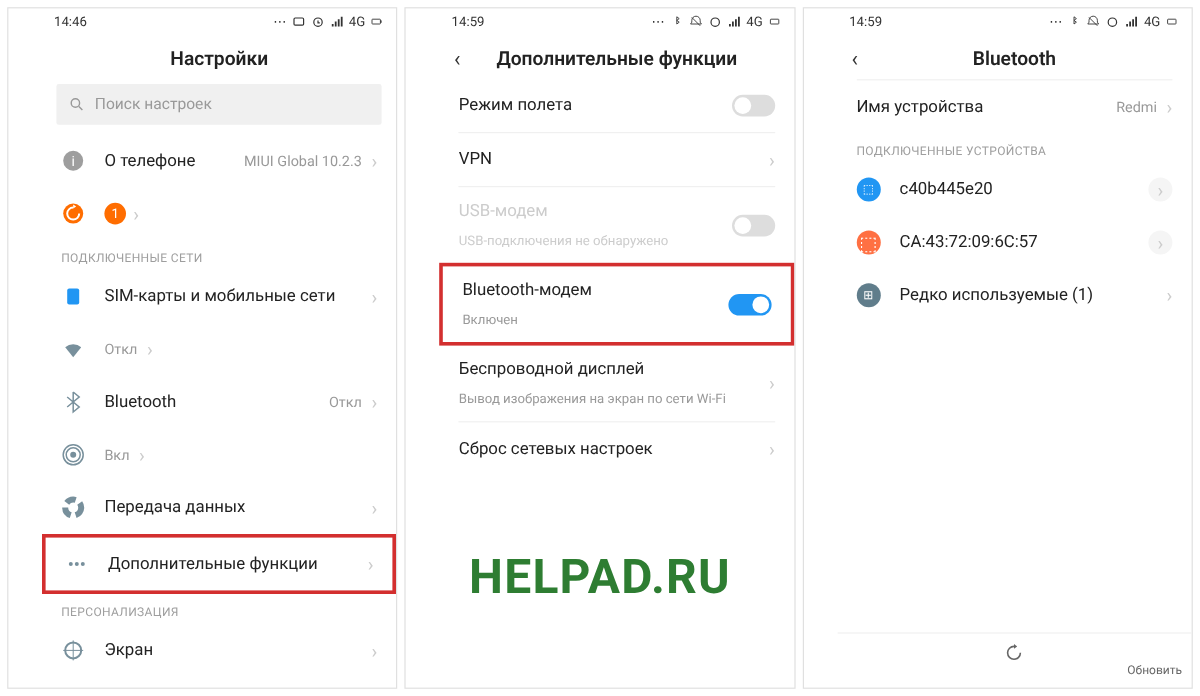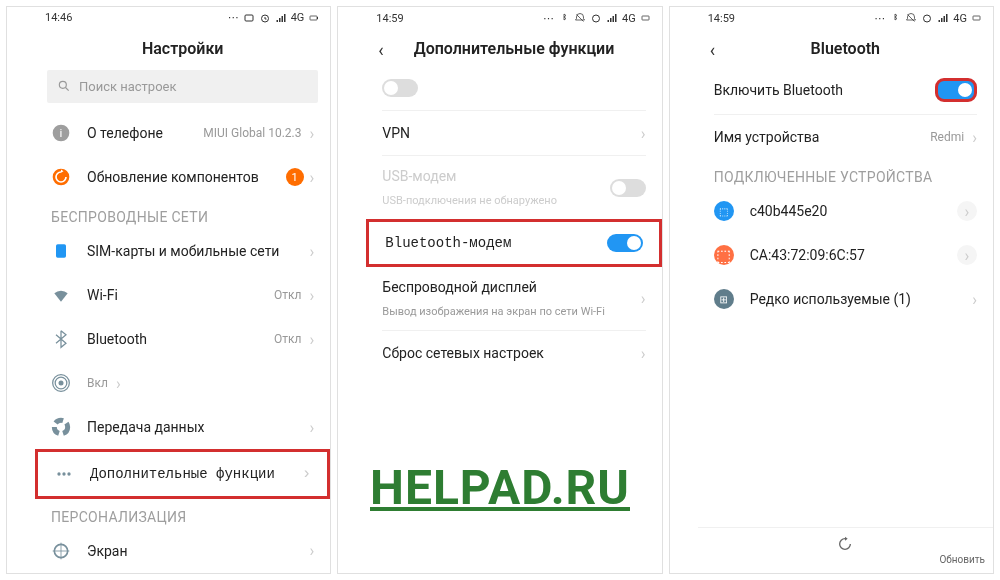--- a/index.html
+++ b/index.html
@@ -52,21 +52,21 @@
   background: #f0f0f0;
   border-radius: 2px;
   display: flex;
   align-items: center;
   padding: 0 10px;
   color: #999;
   font-size: 13px;
 }
 .searchbar svg { width: 14px; height: 14px; margin-right: 8px; }
 .section-label {
-  font-size: 14px;
+  font-size: 10px;
   color: #9e9e9e;
   padding: 10px 16px 4px;
   letter-spacing: 0.3px;
 }
 .row {
   display: flex;
   align-items: center;
   padding: 12px 16px;
   min-height: 44px;
   position: relative;
@@ -92,33 +92,32 @@
   content: ''; position: absolute; width: 14px; height: 14px; border-radius: 50%;
   background: #fff; top: 2px; left: 2px; transition: left 0.2s;
 }
 .row .toggle.on::after { left: 20px; }
 .row.disabled .label, .row.disabled .subtitle { color: #ccc; }
 .badge {
   width: 18px; height: 18px; border-radius: 50%; background: #ff6d00;
   color: #fff; font-size: 11px; display: inline-flex; align-items: center;
   justify-content: center; margin-right: 6px;
 }
-.highlight { border: 3px solid #d32f2f; font-family: Liberation Mono, monospace; }
+.highlight { border: 3px solid #d32f2f; }
 .divider { height: 1px; background: #f0f0f0; margin: 0 16px; }
 .watermark {
   position: absolute;
-  bottom: 64px;
+  bottom: 76px;
   left: 50%;
   transform: translateX(-50%);
-  font-size: 48px;
+  font-size: 40px;
   font-weight: 700;
   color: #2e7d32;
   letter-spacing: 1px;
   pointer-events: none;
-  text-decoration: underline;
 }
 .refresh-area {
   text-align: right;
   padding: 8px;
   border-top: 1px solid #f0f0f0;
   font-size: 10px;
   color: #666;
 }
 .refresh-area svg { width: 16px; height: 16px; display: block; margin: 0 auto 2px; }
 .icon-circle { width: 20px; height: 20px; border-radius: 50%; display: flex; align-items: center; justify-content: center; }
@@ -172,41 +171,39 @@
     <span class="chevron">›</span>
   </div>
   <div class="row">
     <span class="icon">
         <svg viewBox="0 0 24 24">
           <circle cx="12" cy="12" r="10" fill="#ff6d00"></circle>
           <path d="M12 6a6 6 0 1 0 6 6" fill="none" stroke="#fff" stroke-width="2"></path>
           <path d="M12 3v4l3-2z" fill="#fff"></path>
         </svg>
       </span>
-    <span class="label">Обновление компонентов</span>
     <span class="badge">1</span>
     <span class="chevron">›</span>
   </div>
-  <div class="section-label">БЕСПРОВОДНЫЕ СЕТИ</div>
+  <div class="section-label">ПОДКЛЮЧЕННЫЕ СЕТИ</div>
   <div class="row">
     <span class="icon">
         <svg viewBox="0 0 24 24">
           <rect x="6" y="4" width="12" height="16" rx="2" fill="#2196f3"></rect>
         </svg>
       </span>
     <span class="label">SIM-карты и мобильные сети</span>
     <span class="chevron">›</span>
   </div>
   <div class="row">
     <span class="icon">
         <svg viewBox="0 0 24 24">
           <path d="M12 20l8-10a12 12 0 0 0-16 0z" fill="#78909c"></path>
         </svg>
       </span>
-    <span class="label">Wi-Fi</span>
     <span class="value">Откл</span>
     <span class="chevron">›</span>
   </div>
   <div class="row">
     <span class="icon">
         <svg viewBox="0 0 24 24">
           <path d="M12 2l6 5-6 5 6 5-6 5V2M6 7l12 10M6 17L18 7" fill="none" stroke="#78909c" stroke-width="1.5"></path>
         </svg>
       </span>
     <span class="label">Bluetooth</span>
@@ -279,38 +276,40 @@
       <svg viewBox="0 0 24 24">
           <rect x="4" y="8" width="14" height="8" rx="1" fill="none" stroke="#333" stroke-width="1.5"></rect>
         </svg>
     </span>
   </div>
   <div class="header">
     <span class="back">‹</span>
     <h1>Дополнительные функции</h1>
   </div>
   <div class="row">
+    <span class="label">Режим полета</span>
     <span class="toggle"></span>
   </div>
   <div class="divider"></div>
   <div class="row">
     <span class="label">VPN</span>
     <span class="chevron">›</span>
   </div>
   <div class="divider"></div>
   <div class="row disabled">
     <span class="label">
       <span>USB-модем</span>
       <span class="subtitle">USB-подключения не обнаружено</span>
     </span>
     <span class="toggle"></span>
   </div>
   <div class="row highlight">
     <span class="label">
       <span>Bluetooth-модем</span>
+      <span class="subtitle">Включен</span>
     </span>
     <span class="toggle on"></span>
   </div>
   <div class="row">
     <span class="label">
       <span>Беспроводной дисплей</span>
       <span class="subtitle">Вывод изображения на экран по сети Wi-Fi</span>
     </span>
     <span class="chevron">›</span>
   </div>
@@ -341,24 +340,20 @@
         </svg>
       <span>4G</span>
       <svg viewBox="0 0 24 24">
           <rect x="4" y="8" width="14" height="8" rx="1" fill="none" stroke="#333" stroke-width="1.5"></rect>
         </svg>
     </span>
   </div>
   <div class="header">
     <span class="back">‹</span>
     <h1>Bluetooth</h1>
-  </div>
-  <div class="row">
-    <span class="label">Включить Bluetooth</span>
-    <span class="toggle on highlight" style="border-width:3px;height:24px;width:42px"></span>
   </div>
   <div class="divider"></div>
   <div class="row">
     <span class="label">Имя устройства</span>
     <span class="value">Redmi</span>
     <span class="chevron">›</span>
   </div>
   <div class="section-label">ПОДКЛЮЧЕННЫЕ УСТРОЙСТВА</div>
   <div class="row">
     <span class="icon">

